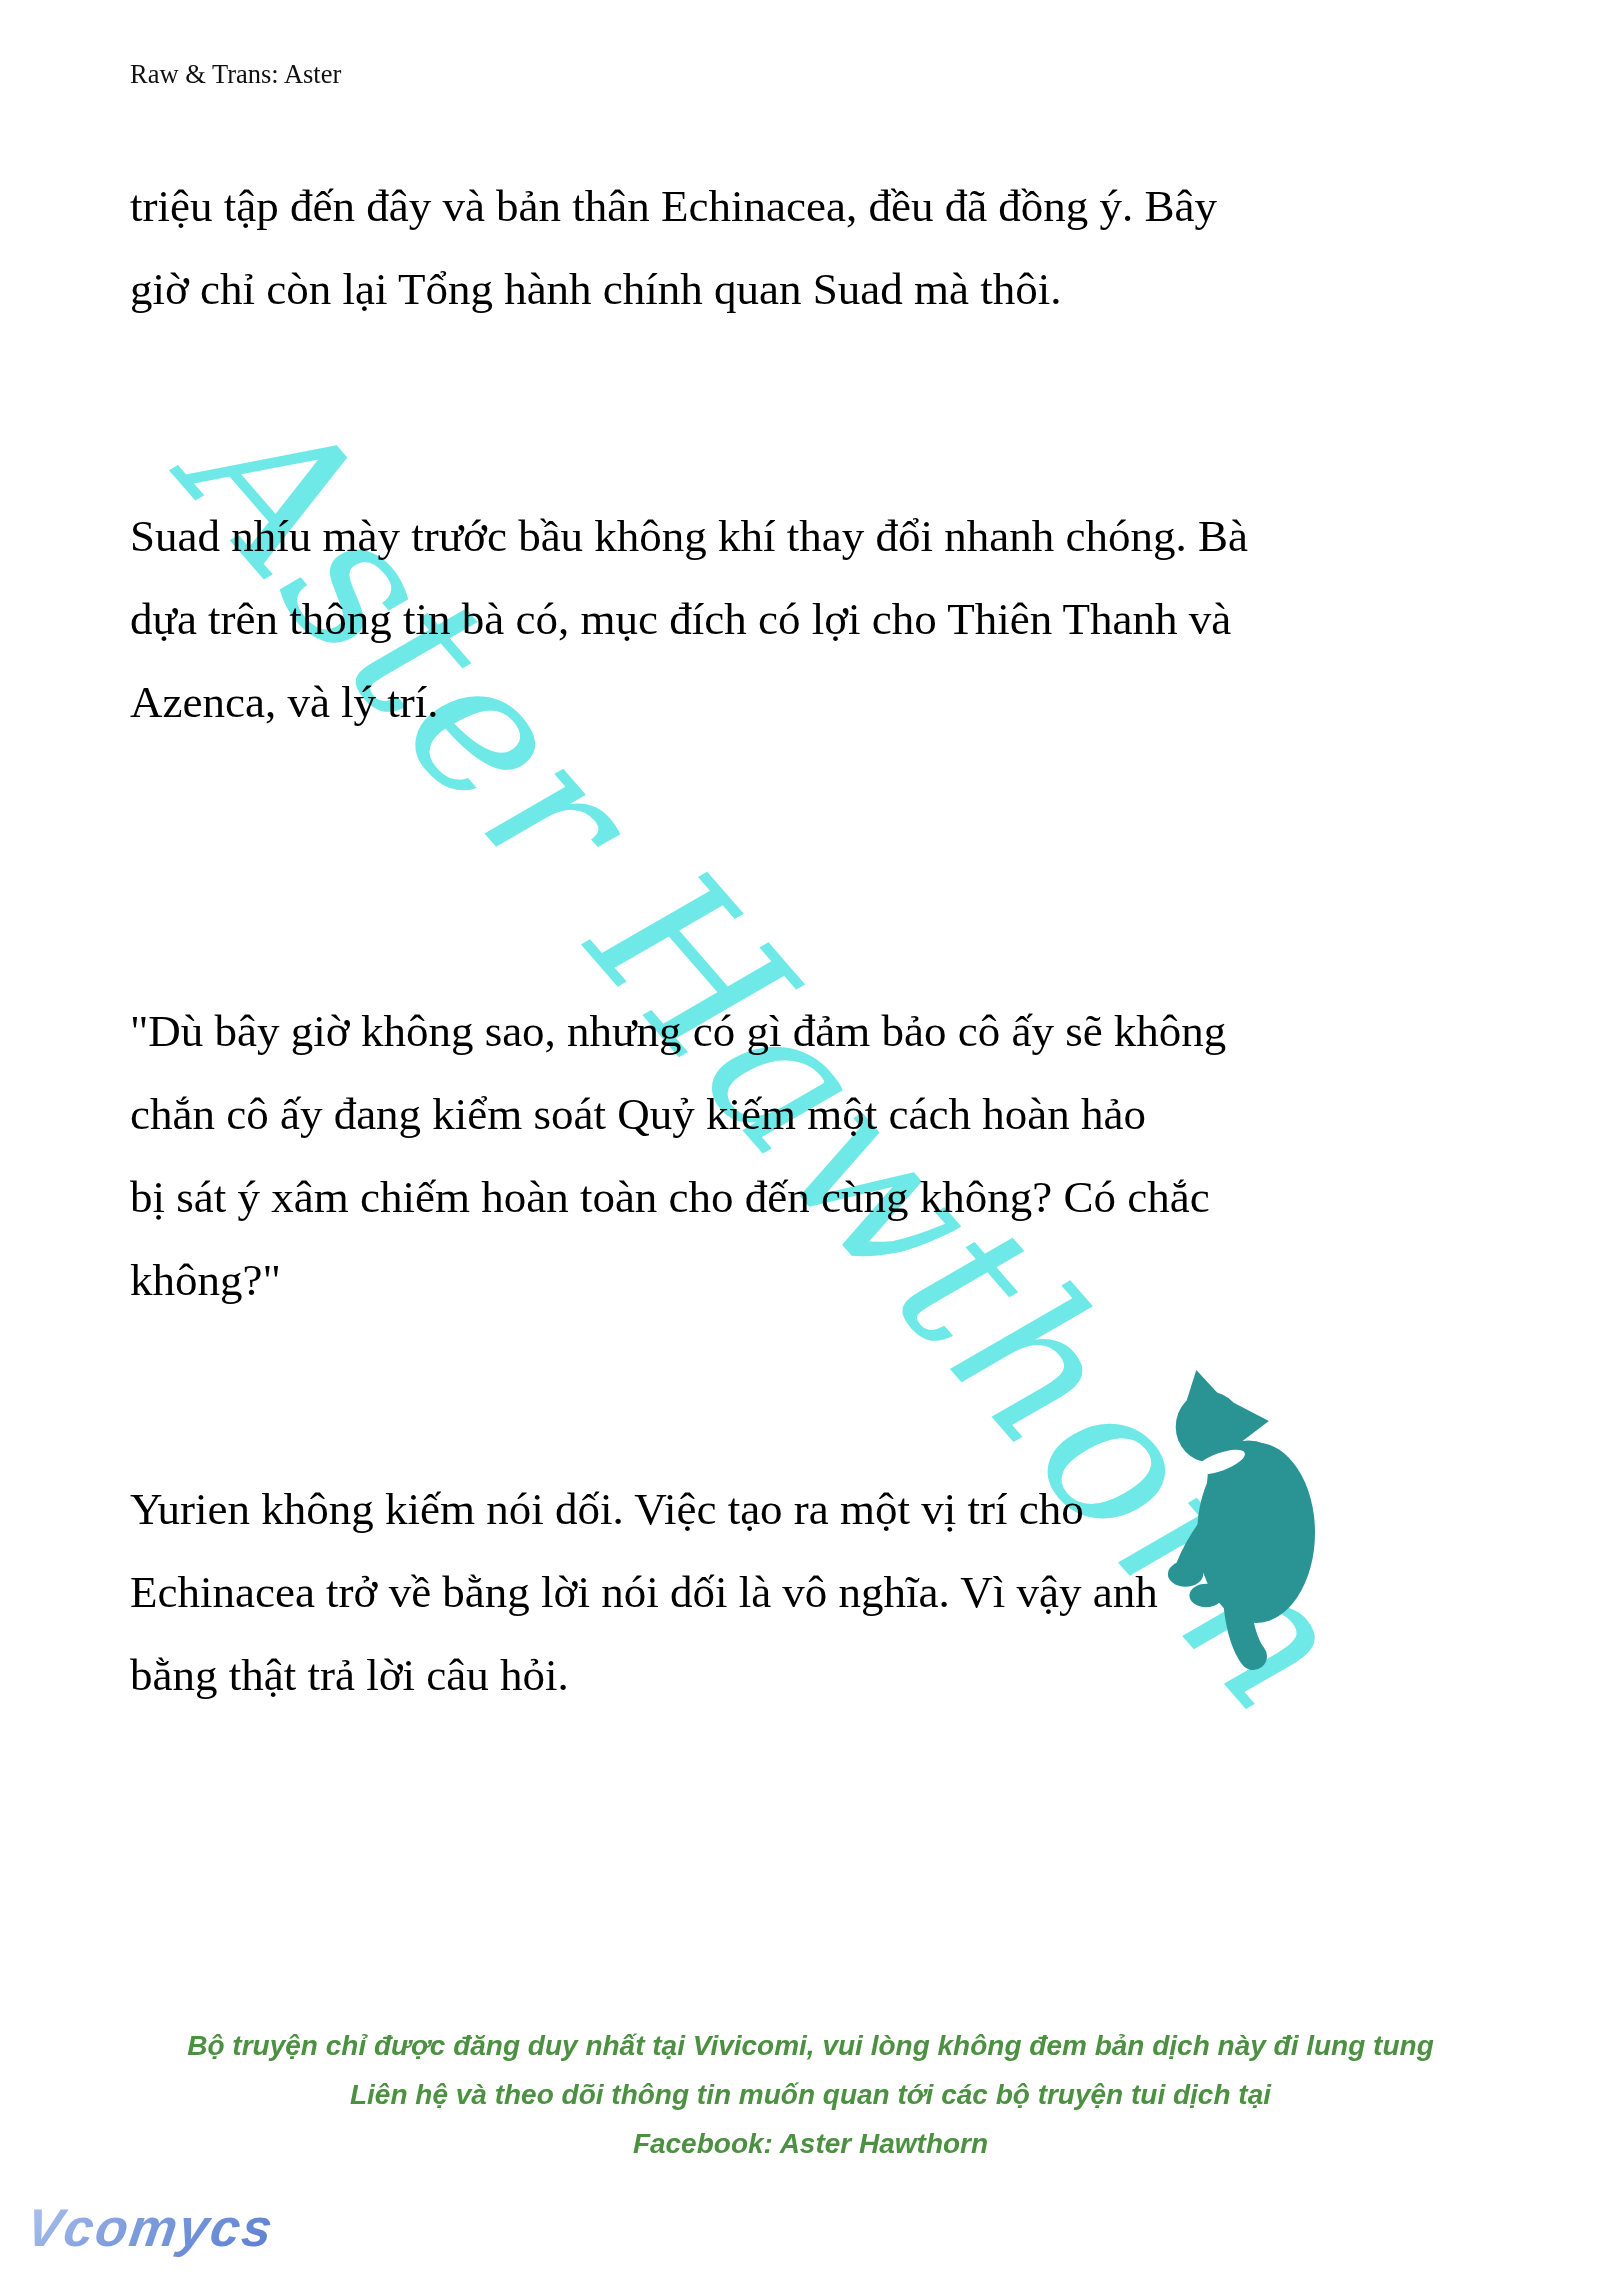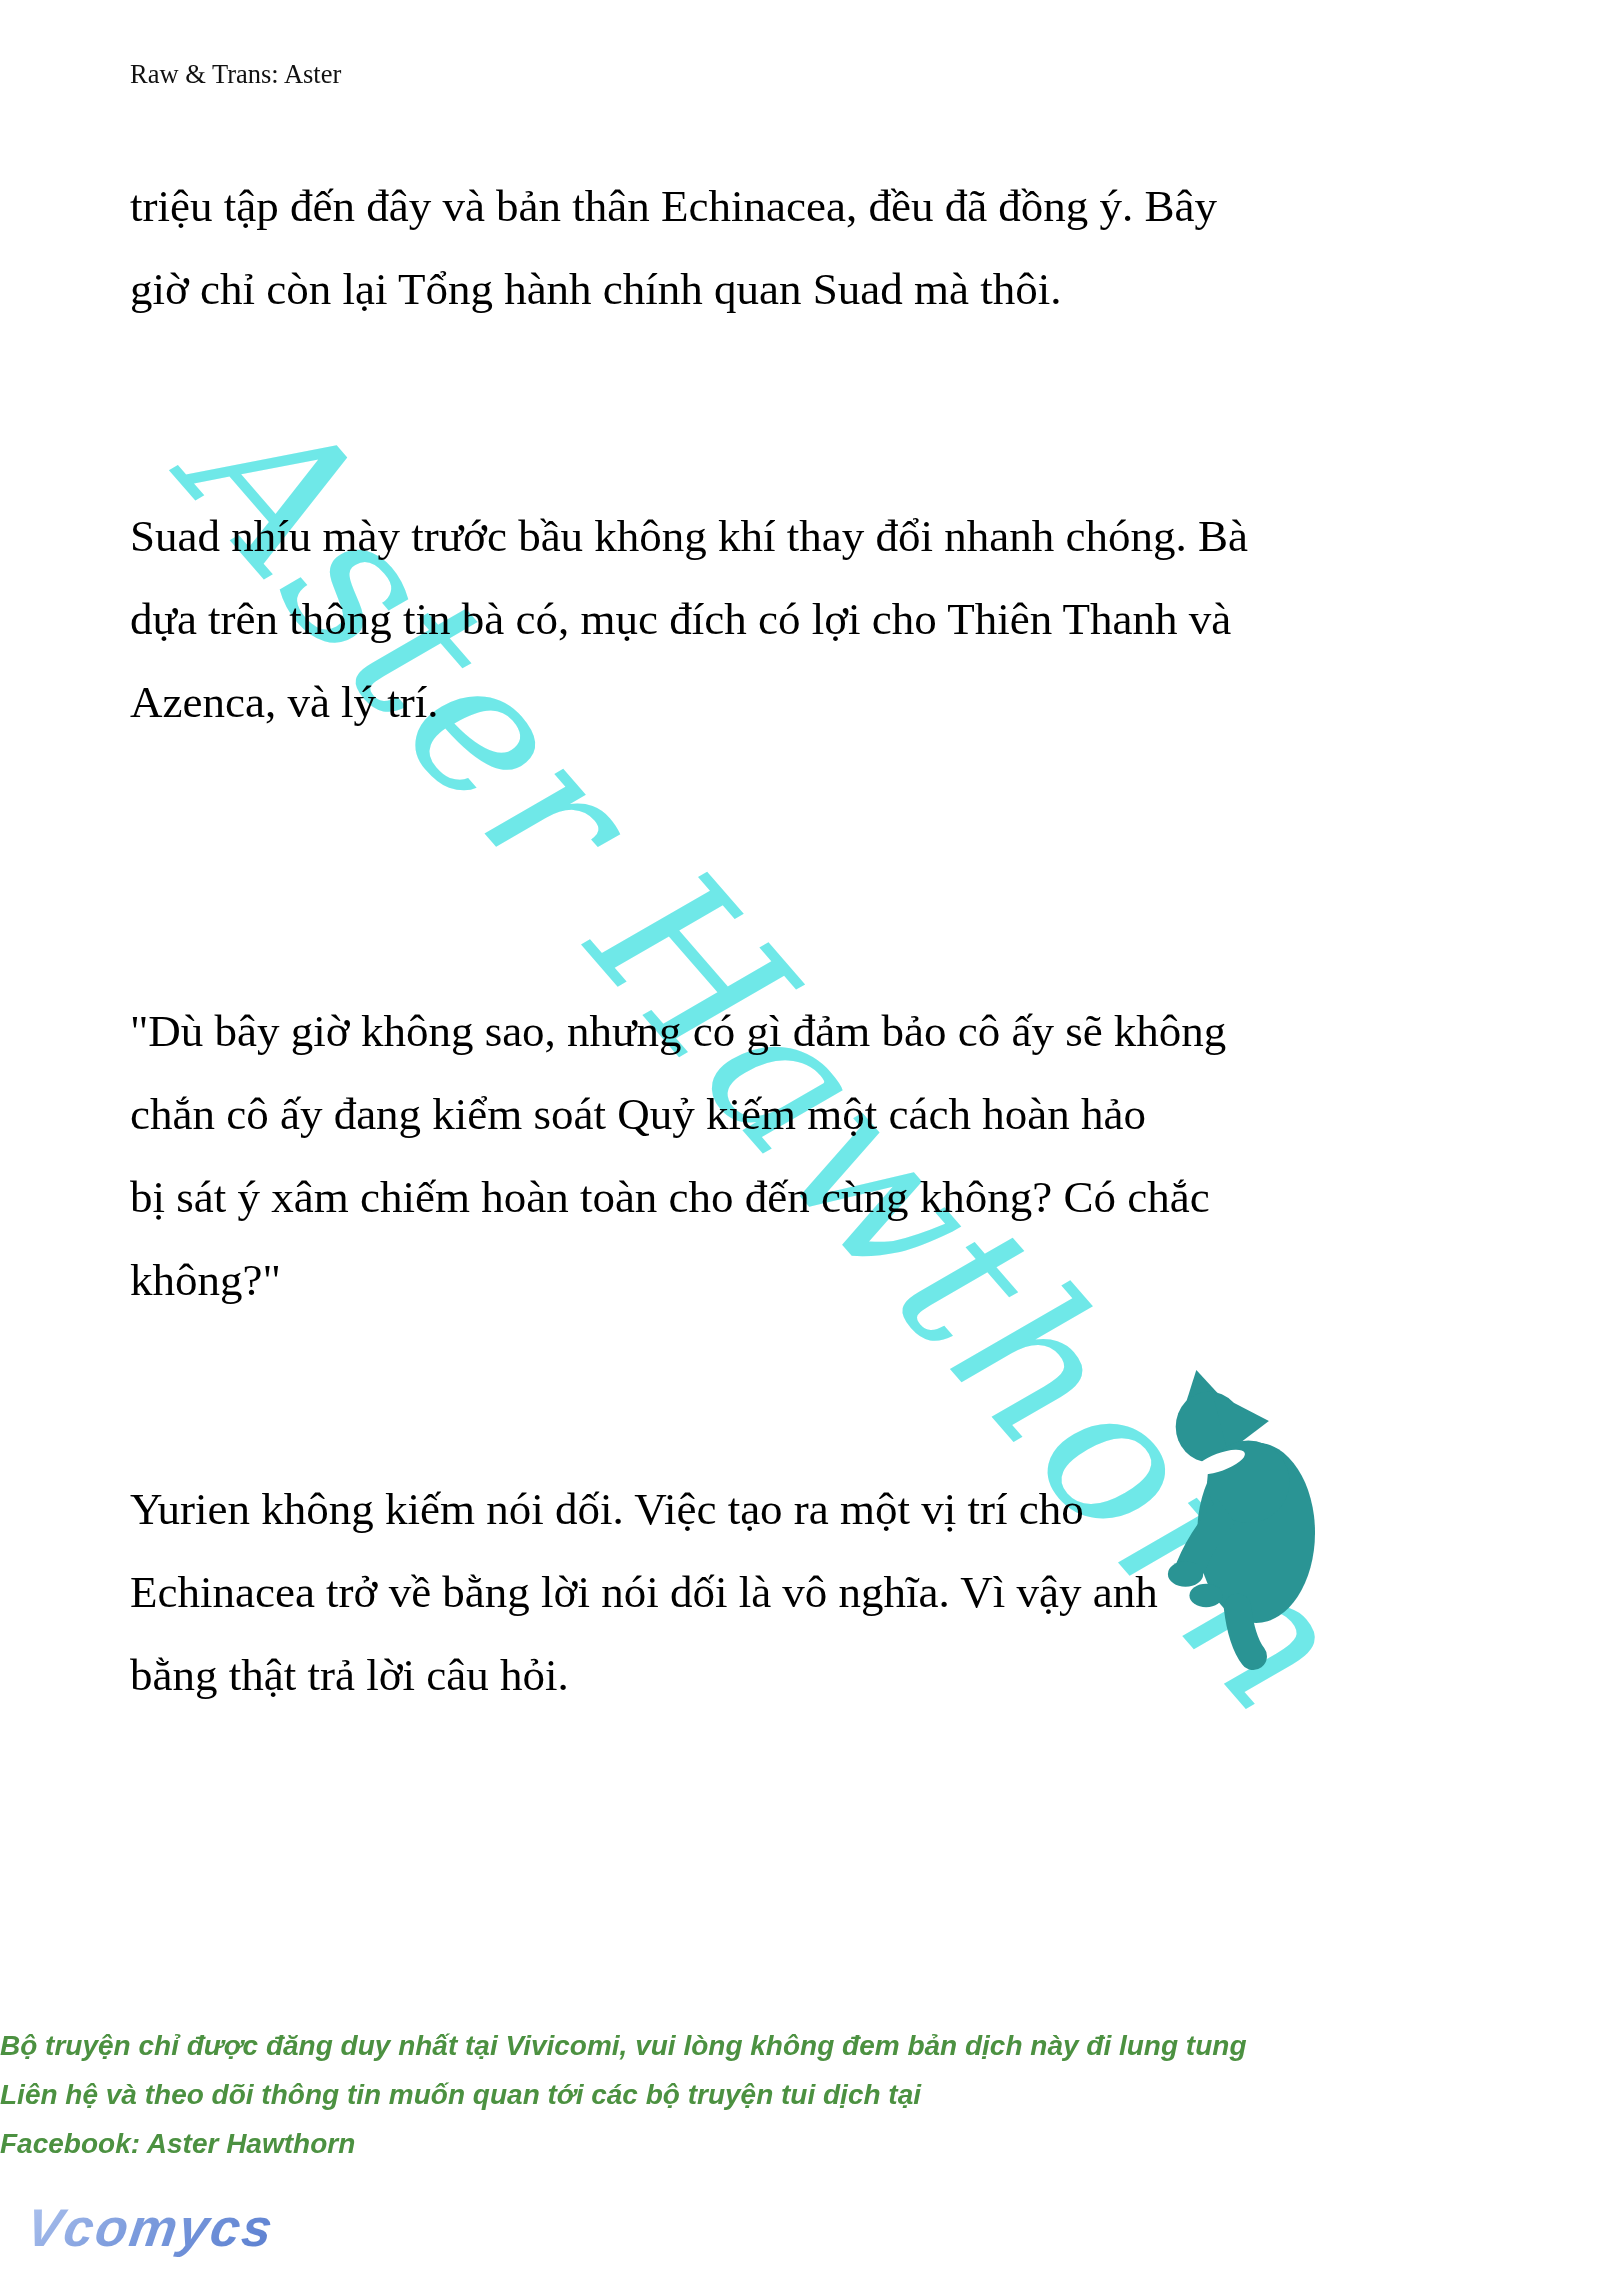--- a/index.html
+++ b/index.html
@@ -35,21 +35,21 @@
     line-height: 83px;
     z-index: 2;
   }
   .para .line { white-space: nowrap; }
   .p1 { top: 165px; }
   .p2 { top: 495px; }
   .p3 { top: 990px; }
   .p4 { top: 1468px; }
   .footer {
     position: absolute; left: 0; top: 2021px; width: 1621px;
-    text-align: left;
+    text-align: center;
     font-family: "Liberation Sans", sans-serif;
     font-style: italic; font-weight: bold;
     font-size: 28px; line-height: 49px;
     color: #4c9141;
     z-index: 2;
   }
   .logo {
     position: absolute; left: 27.4px; top: 2197px;
     font-family: "Liberation Sans", sans-serif;
     font-style: italic; font-weight: bold;

